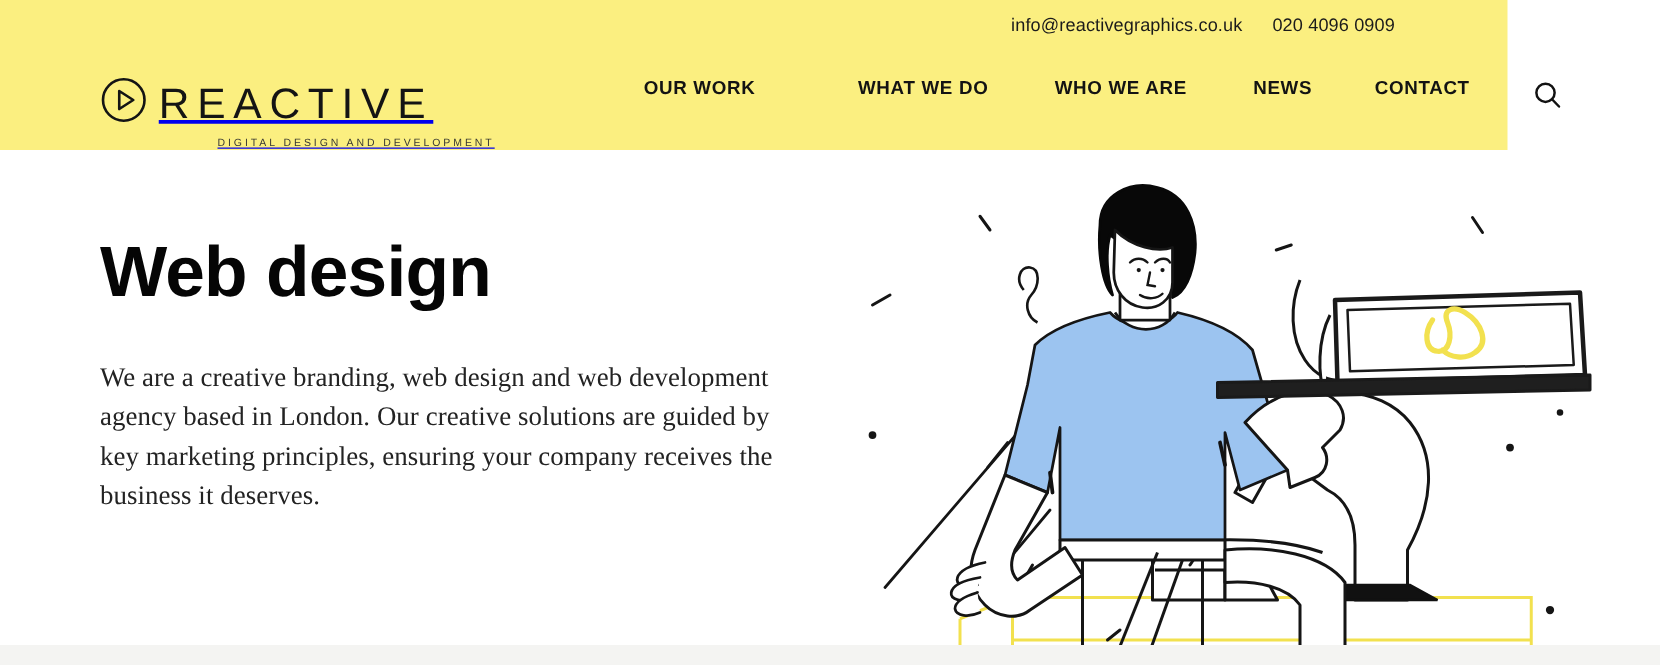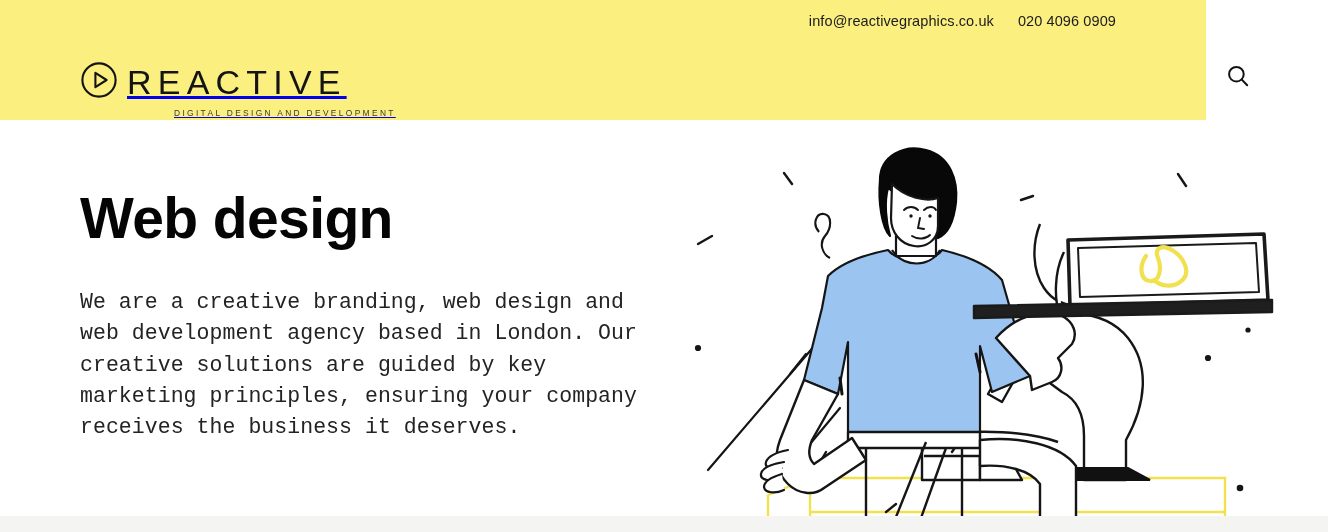--- a/index.html
+++ b/index.html
@@ -134,21 +134,21 @@
     letter-spacing: -0.6px;
     color: #050505;
     font-family: "Liberation Sans", sans-serif;
   }
   .hero-para {
     margin-top: 35px;
     font-size: 21.5px;
     line-height: 1.46;
     color: #232323;
     letter-spacing: 0.05px;
-    font-family: Liberation Mono, monospace;
+    font-family: Liberation Serif, serif;
   }
 
   
   .illustration {
     position: absolute;
     left: 680px;
     top: 140px;
     width: 620px;
     height: 392px;
   }
@@ -182,20 +182,31 @@
           <svg width="38" height="38" viewBox="0 0 38 38" aria-hidden="true">
             <circle cx="19" cy="19" r="16.6" fill="none" stroke="#141414" stroke-width="2.1"></circle>
             <path d="M15.4 11.8 L26.6 19 L15.4 26.2 Z" fill="none" stroke="#141414" stroke-width="2.1" stroke-linejoin="round"></path>
           </svg>
         </span>
         <span class="logo-word">REACTIVE</span>
       </span>
       <span class="logo-tagline">DIGITAL DESIGN AND DEVELOPMENT</span>
     </a>
 
+    <nav class="nav">
+      <a class="nav-item" href="#">OUR WORK</a>
+      <span class="nav-gap-1"></span>
+      <a class="nav-item" href="#">WHAT WE DO</a>
+      <span class="nav-gap-2"></span>
+      <a class="nav-item" href="#">WHO WE ARE</a>
+      <span class="nav-gap-3"></span>
+      <a class="nav-item" href="#">NEWS</a>
+      <span class="nav-gap-4"></span>
+      <a class="nav-item" href="#">CONTACT</a>
+    </nav>
 
     <button class="search-btn" aria-label="Search">
       <svg width="28" height="28" viewBox="0 0 28 28" aria-hidden="true">
         <circle cx="12.4" cy="12.2" r="7.3" fill="none" stroke="#121212" stroke-width="2"></circle>
         <line x1="17.8" y1="17.6" x2="23.2" y2="23.2" stroke="#121212" stroke-width="2" stroke-linecap="round"></line>
       </svg>
     </button>
   </header>
 
   <section class="hero-text">

